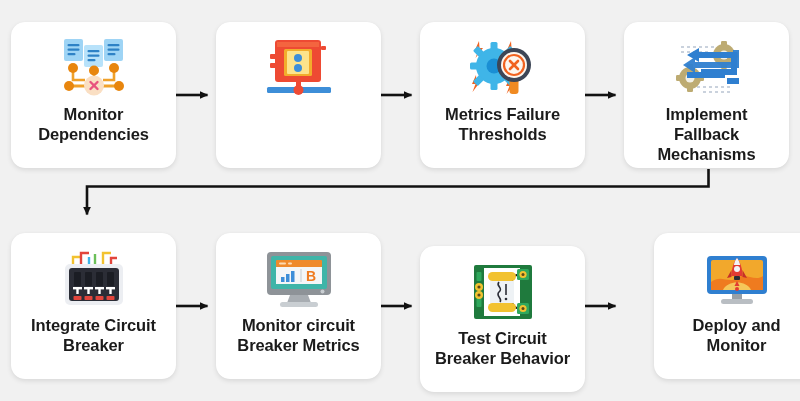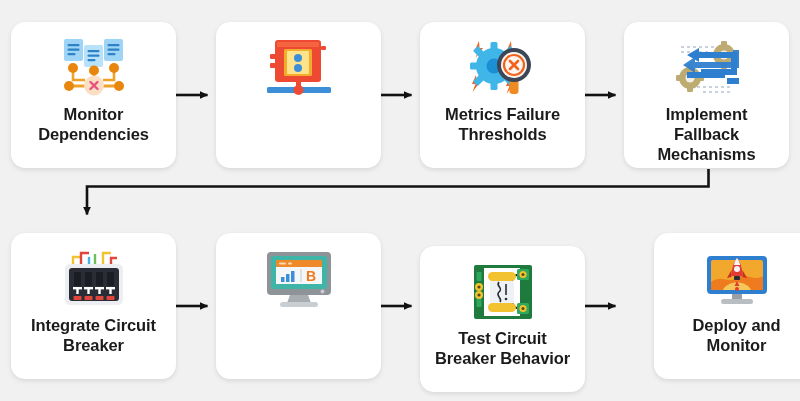--- a/index.html
+++ b/index.html
@@ -331,20 +331,22 @@
         </g>
         <line x1="37" y1="20" x2="37" y2="33" stroke="#cfd6da" stroke-width="1.3"></line>
 
         <text x="42" y="32" font-family="'Liberation Sans',sans-serif" font-size="14" font-weight="bold" fill="#ef7b1f">B</text>
         <circle cx="58.5" cy="42.5" r="2" fill="#c9ced2"></circle>
 
         <path d="M26,46 L44,46 L47,54 L23,54 Z" fill="#a8adb2"></path>
         <rect x="16" y="53" width="38" height="5" rx="2.5" fill="#c9ced2"></rect>
       </svg>
     </div>
+    <div class="label">Monitor circuit
+Breaker Metrics</div>
   </div>
 
   <div class="card" id="card-6">
     <div class="icon-wrap">
       <svg width="64" height="60" viewBox="0 0 64 60">
 
         <rect x="3" y="3" width="58" height="54" rx="2" fill="#1f7a3d"></rect>
         <rect x="13" y="6" width="36" height="48" fill="#ffffff"></rect>
 
         <g>

